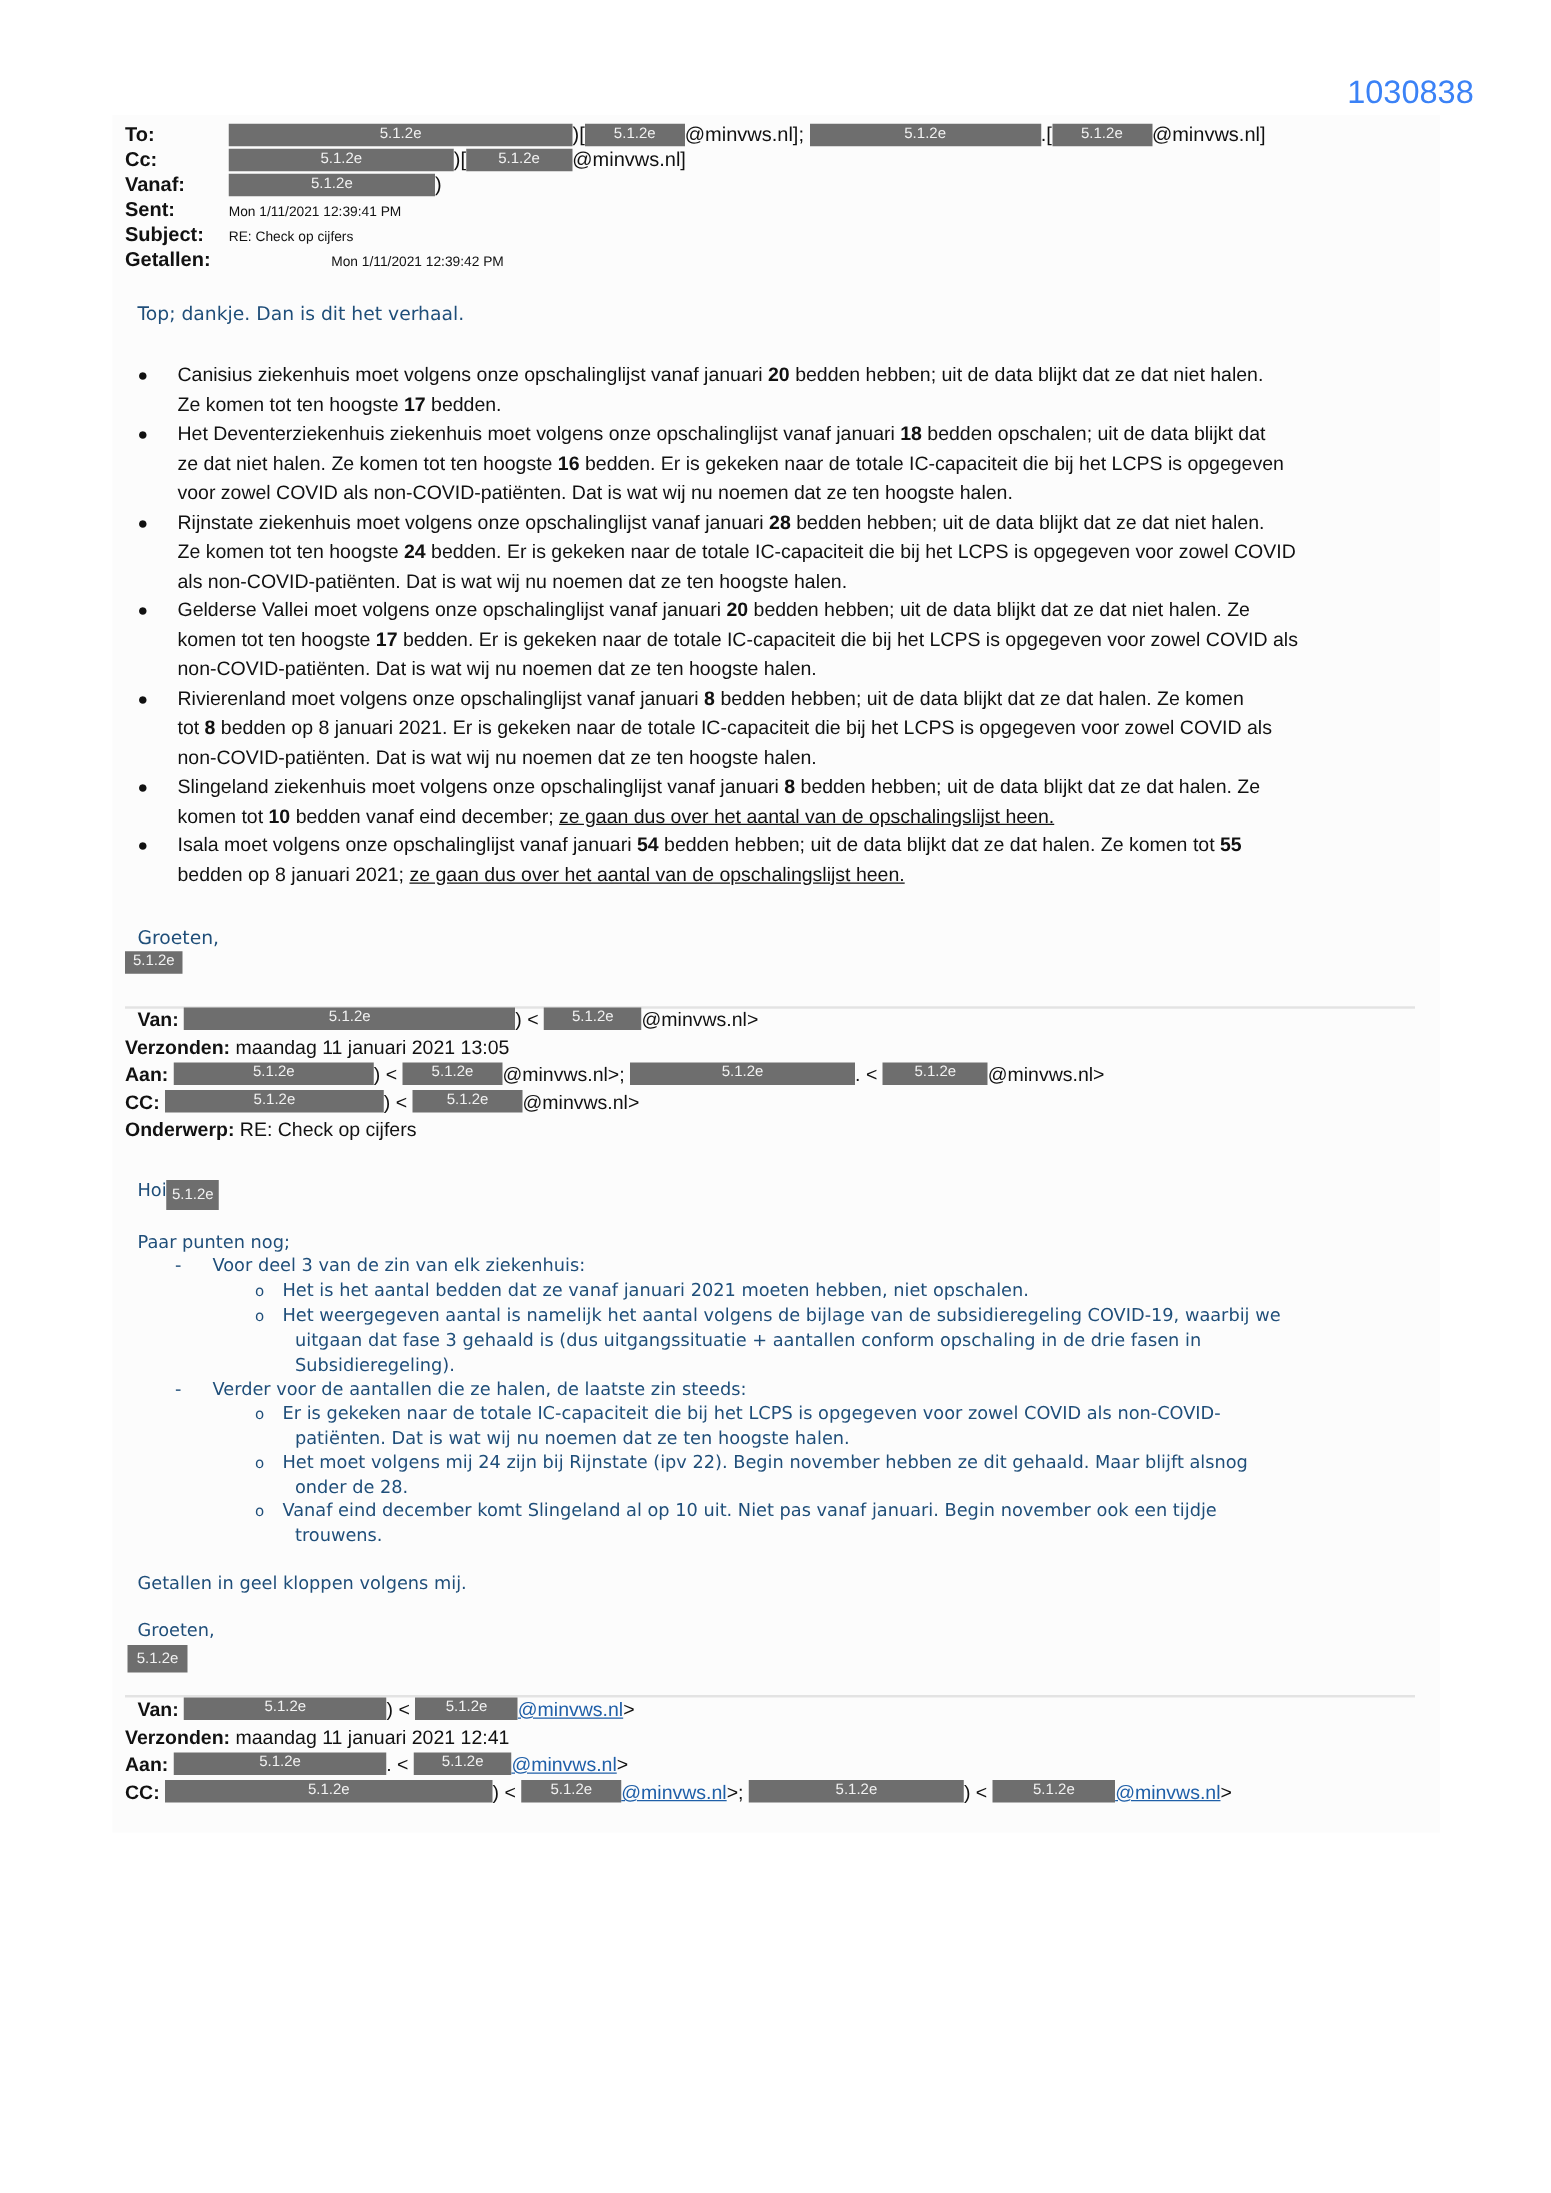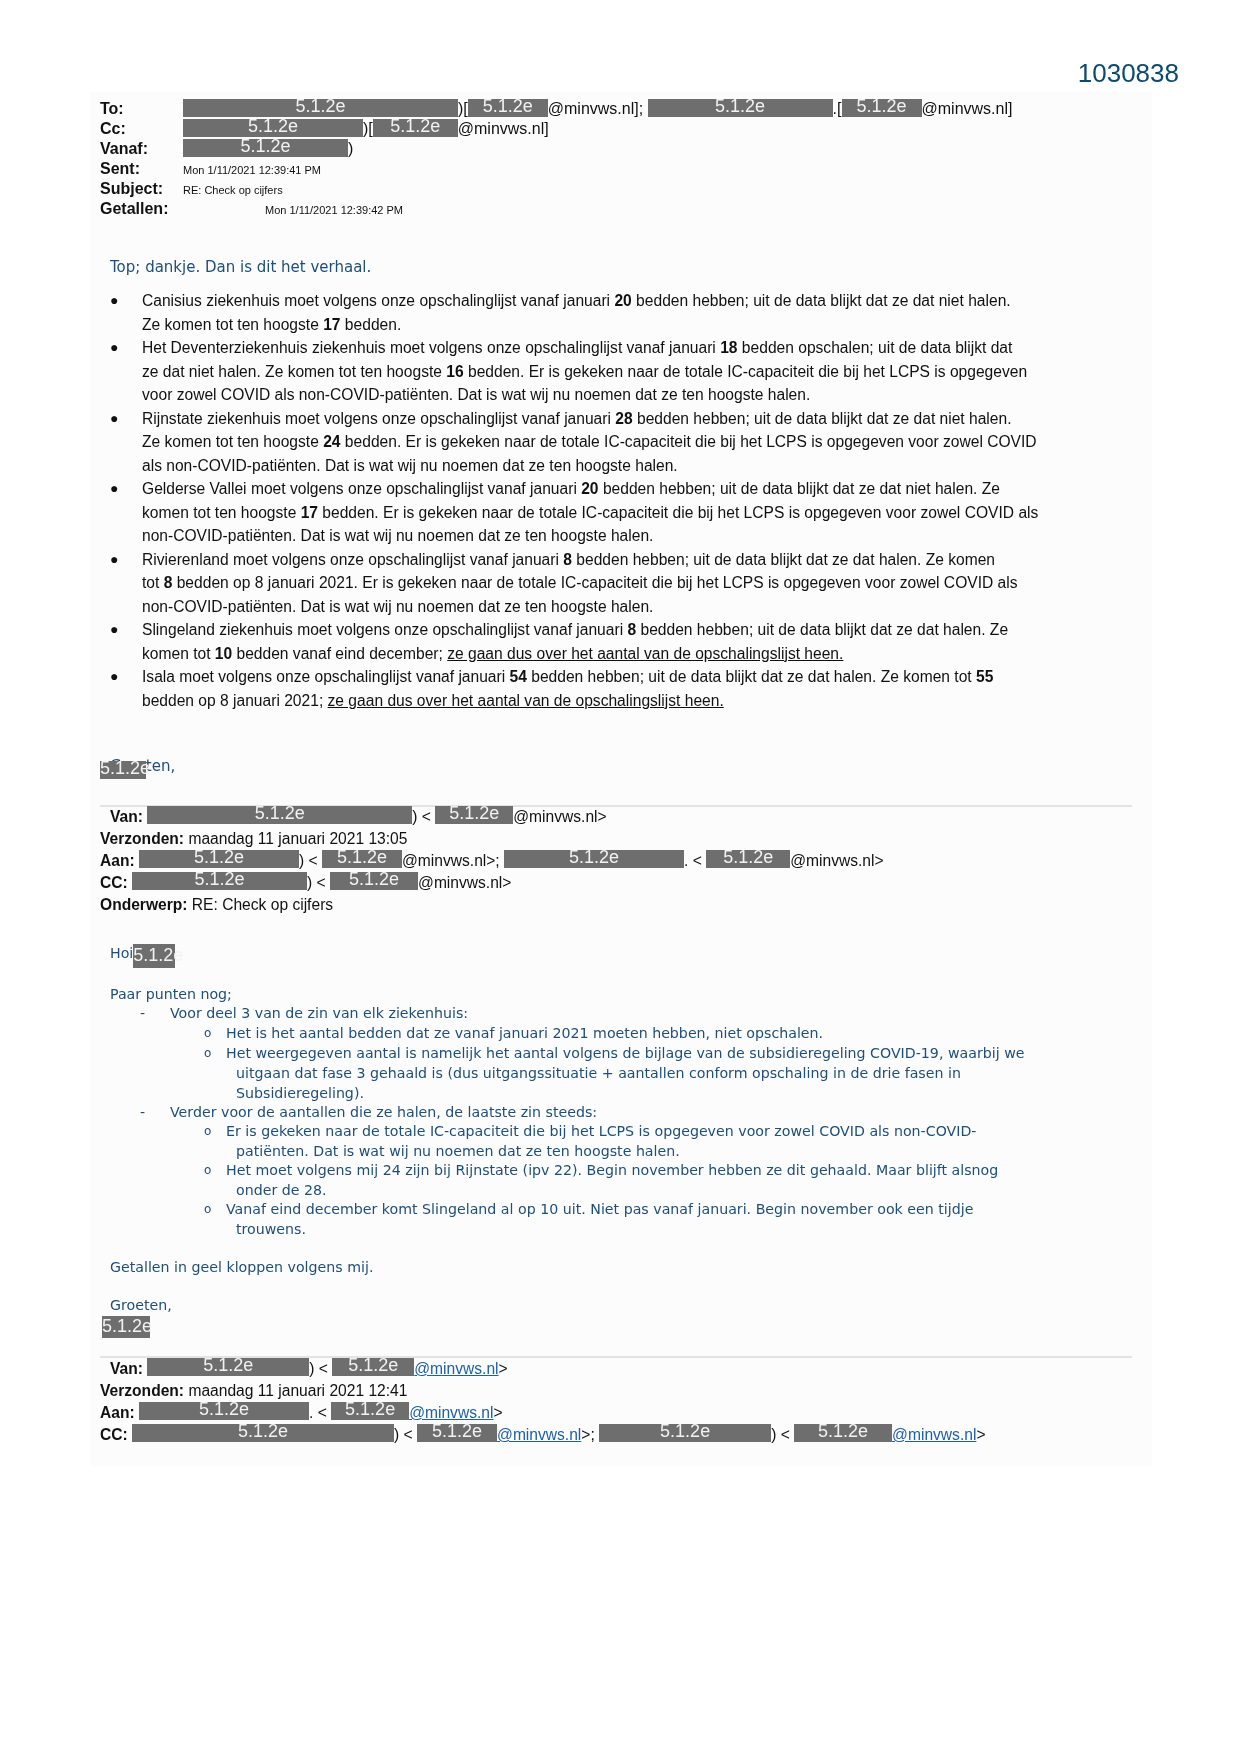--- a/index.html
+++ b/index.html
@@ -1,28 +1,28 @@
 <!DOCTYPE html>
 <html><head>
 <meta charset="utf-8">
 <style>
   html, body { margin: 0; padding: 0; background: #ffffff; }
   body { width: 1241px; height: 1754px; position: relative; overflow: hidden; }
-  .docnum { position: absolute; right: 62px; top: 58px; font-family: "Liberation Sans", sans-serif; font-size: 26px; color: #0c4a6e; }
+  .docnum { position: absolute; right: 62px; top: 58px; font-family: "Liberation Sans", sans-serif; font-size: 26px; color: #3b82f6; }
   .sheet { position: absolute; left: 90px; top: 92px; width: 1062px; height: 1374px; background: #fcfcfc; }
 
-  .red { display: inline-block; background: #6e6e6e; color: #f2f2f2; font-family: "Liberation Sans", sans-serif; font-size: 18px; text-align: center; height: 18px; line-height: 15px; vertical-align: top; }
+  .red { display: inline-block; background: #6e6e6e; color: #f2f2f2; font-family: "Liberation Sans", sans-serif; font-size: 12px; text-align: center; height: 18px; line-height: 15px; vertical-align: top; }
 
   
   .hdr { position: absolute; left: 100px; font-family: "Liberation Sans", sans-serif; font-size: 16px; color: #111; line-height: 20px; white-space: nowrap; }
   .hdr .lbl { display: inline-block; width: 83px; font-weight: bold; }
   .hdr .v { font-size: 11px; }
 
   
-  .blue { font-family: "Liberation Sans", sans-serif; color: #1f4e79; margin-top: 16px; }
+  .blue { font-family: "Liberation Sans", sans-serif; color: #1f4e79; }
   .cal { font-family: "DejaVu Sans", sans-serif; }
 
   .p1 { position: absolute; left: 110px; top: 242px; font-size: 15px; }
   .bullets { position: absolute; left: 108px; top: 289px; width: 1030px; margin: 0; padding: 0; list-style: none; font-family: "Liberation Sans", sans-serif; font-size: 15.6px; color: #111; line-height: 23.5px; }
   .bullets li { position: relative; padding-left: 34px; margin: 0; }
   .bullets li .dot { position: absolute; left: 2px; top: 0; font-size: 14px; }
   .bullets b { font-weight: bold; }
   .bullets u { text-decoration: underline; }
 
   .sig { position: absolute; left: 110px; font-size: 15px; }

